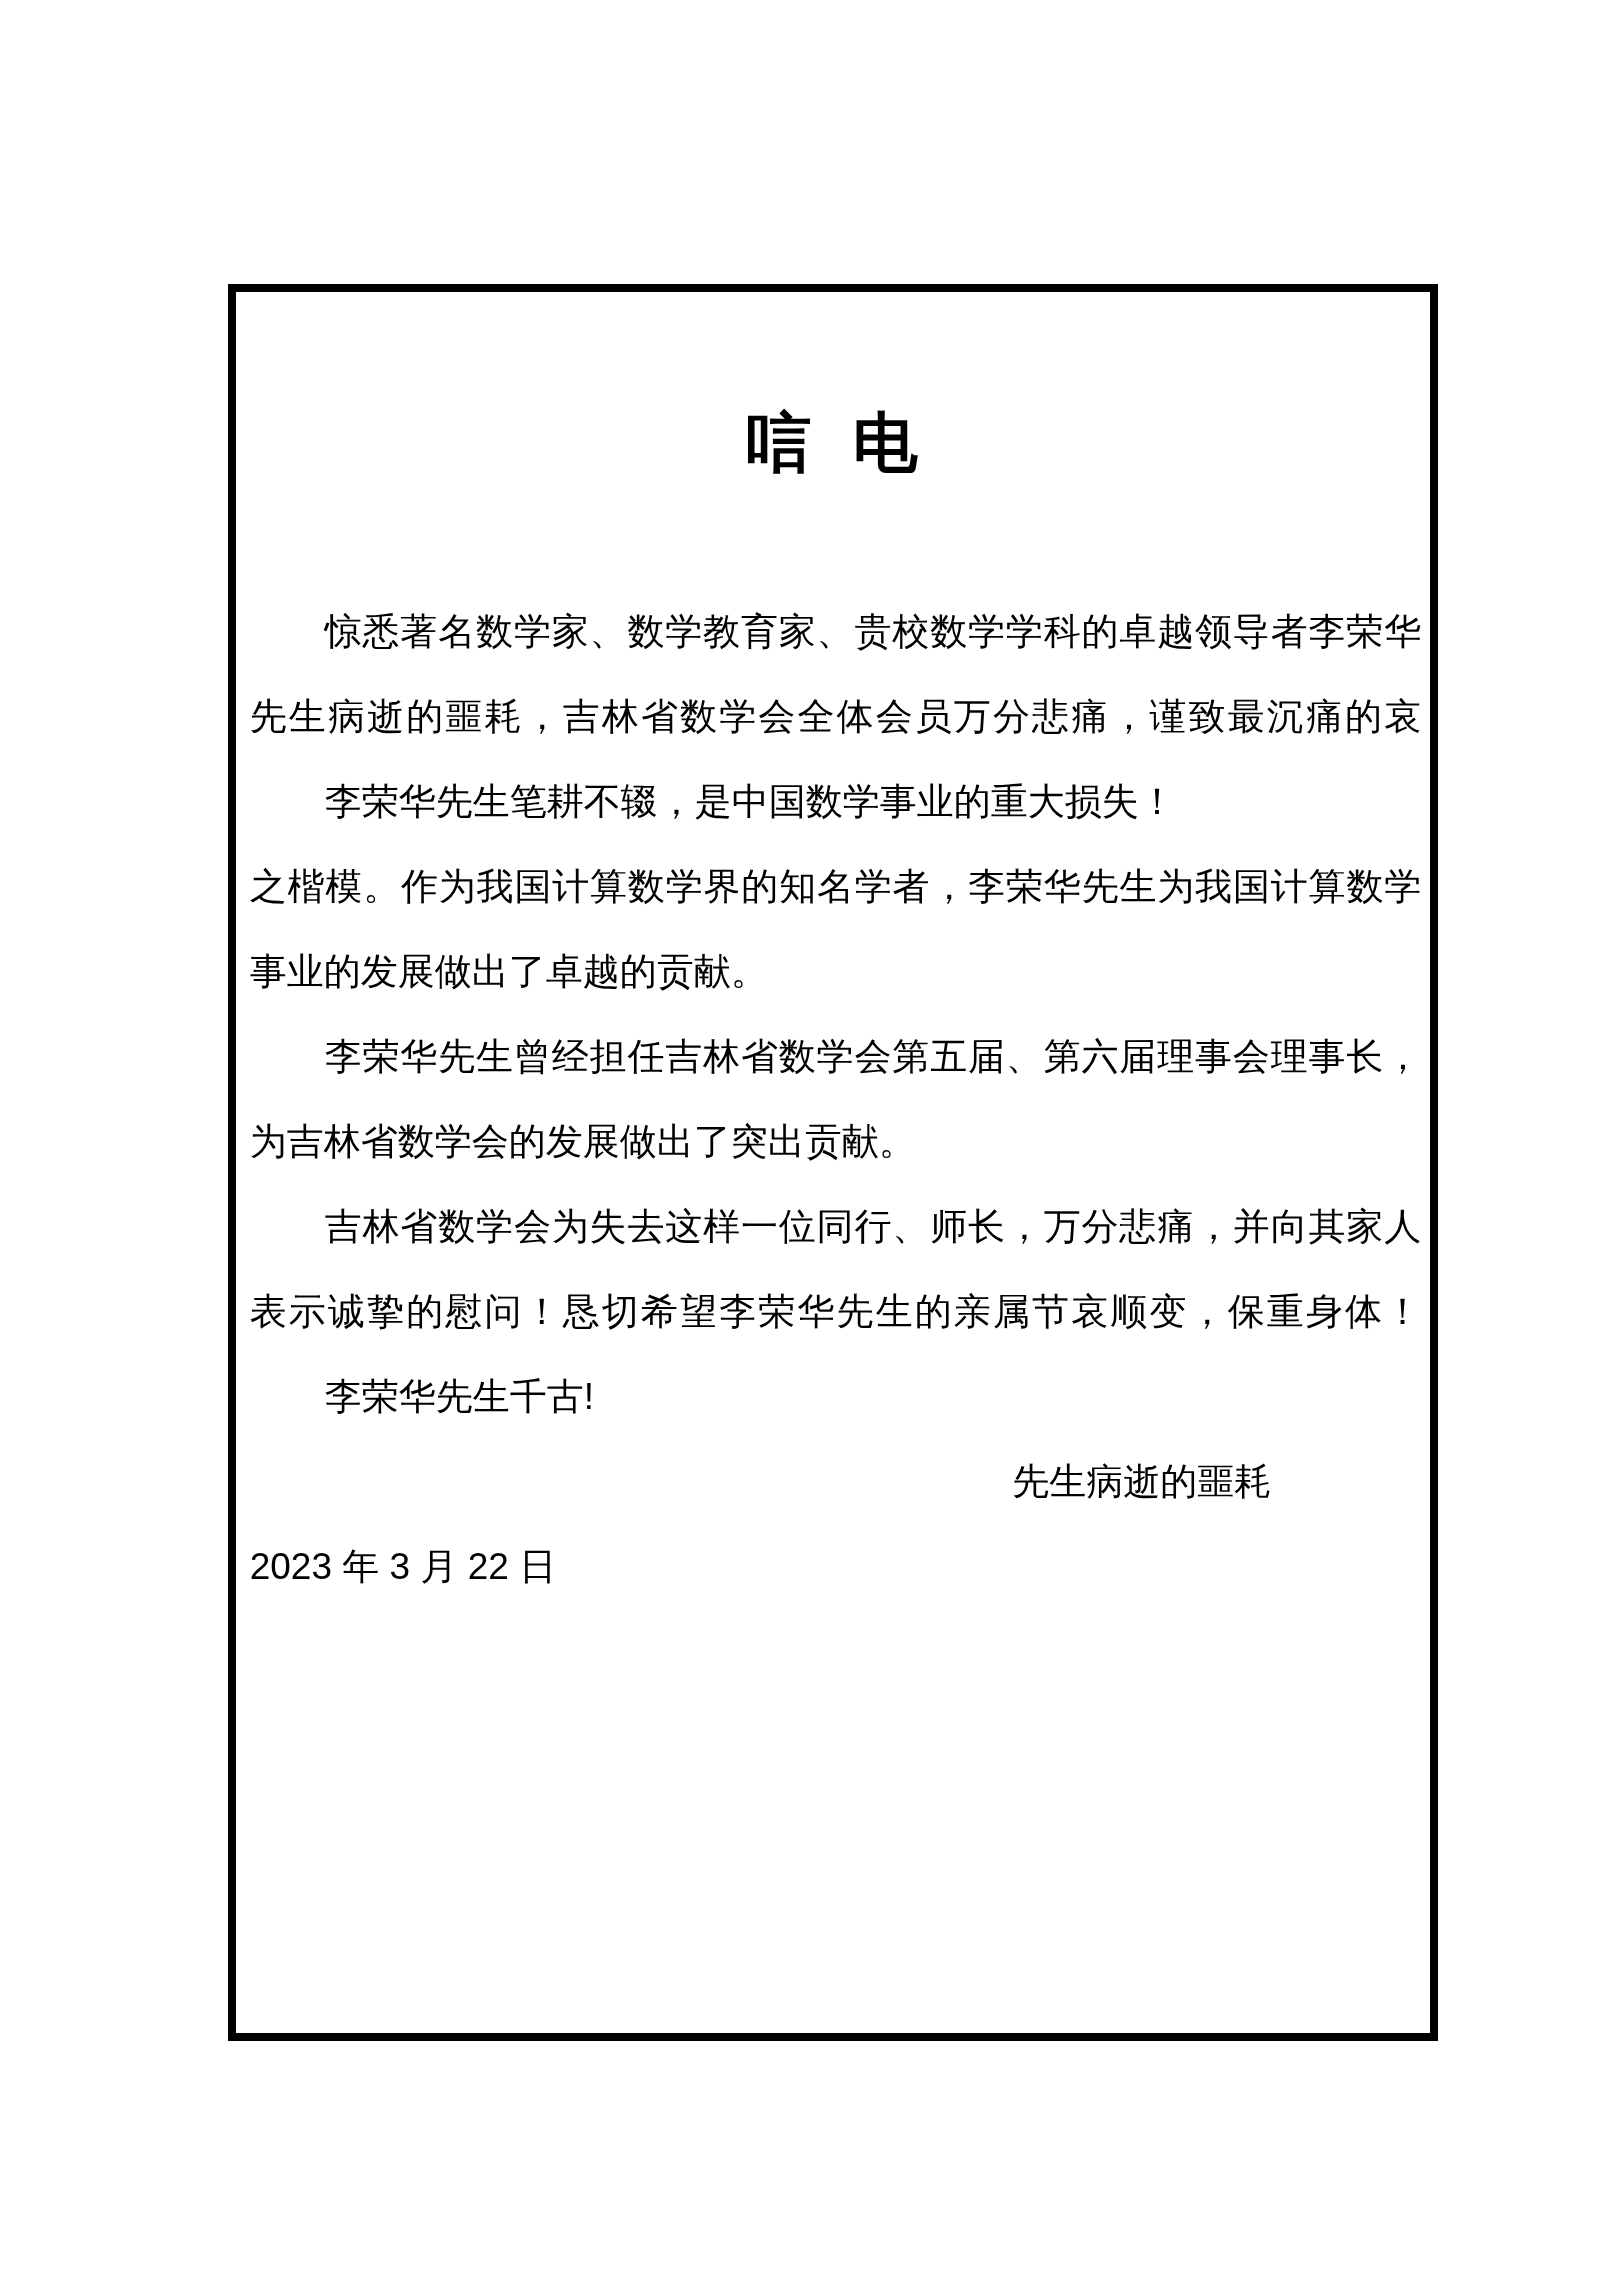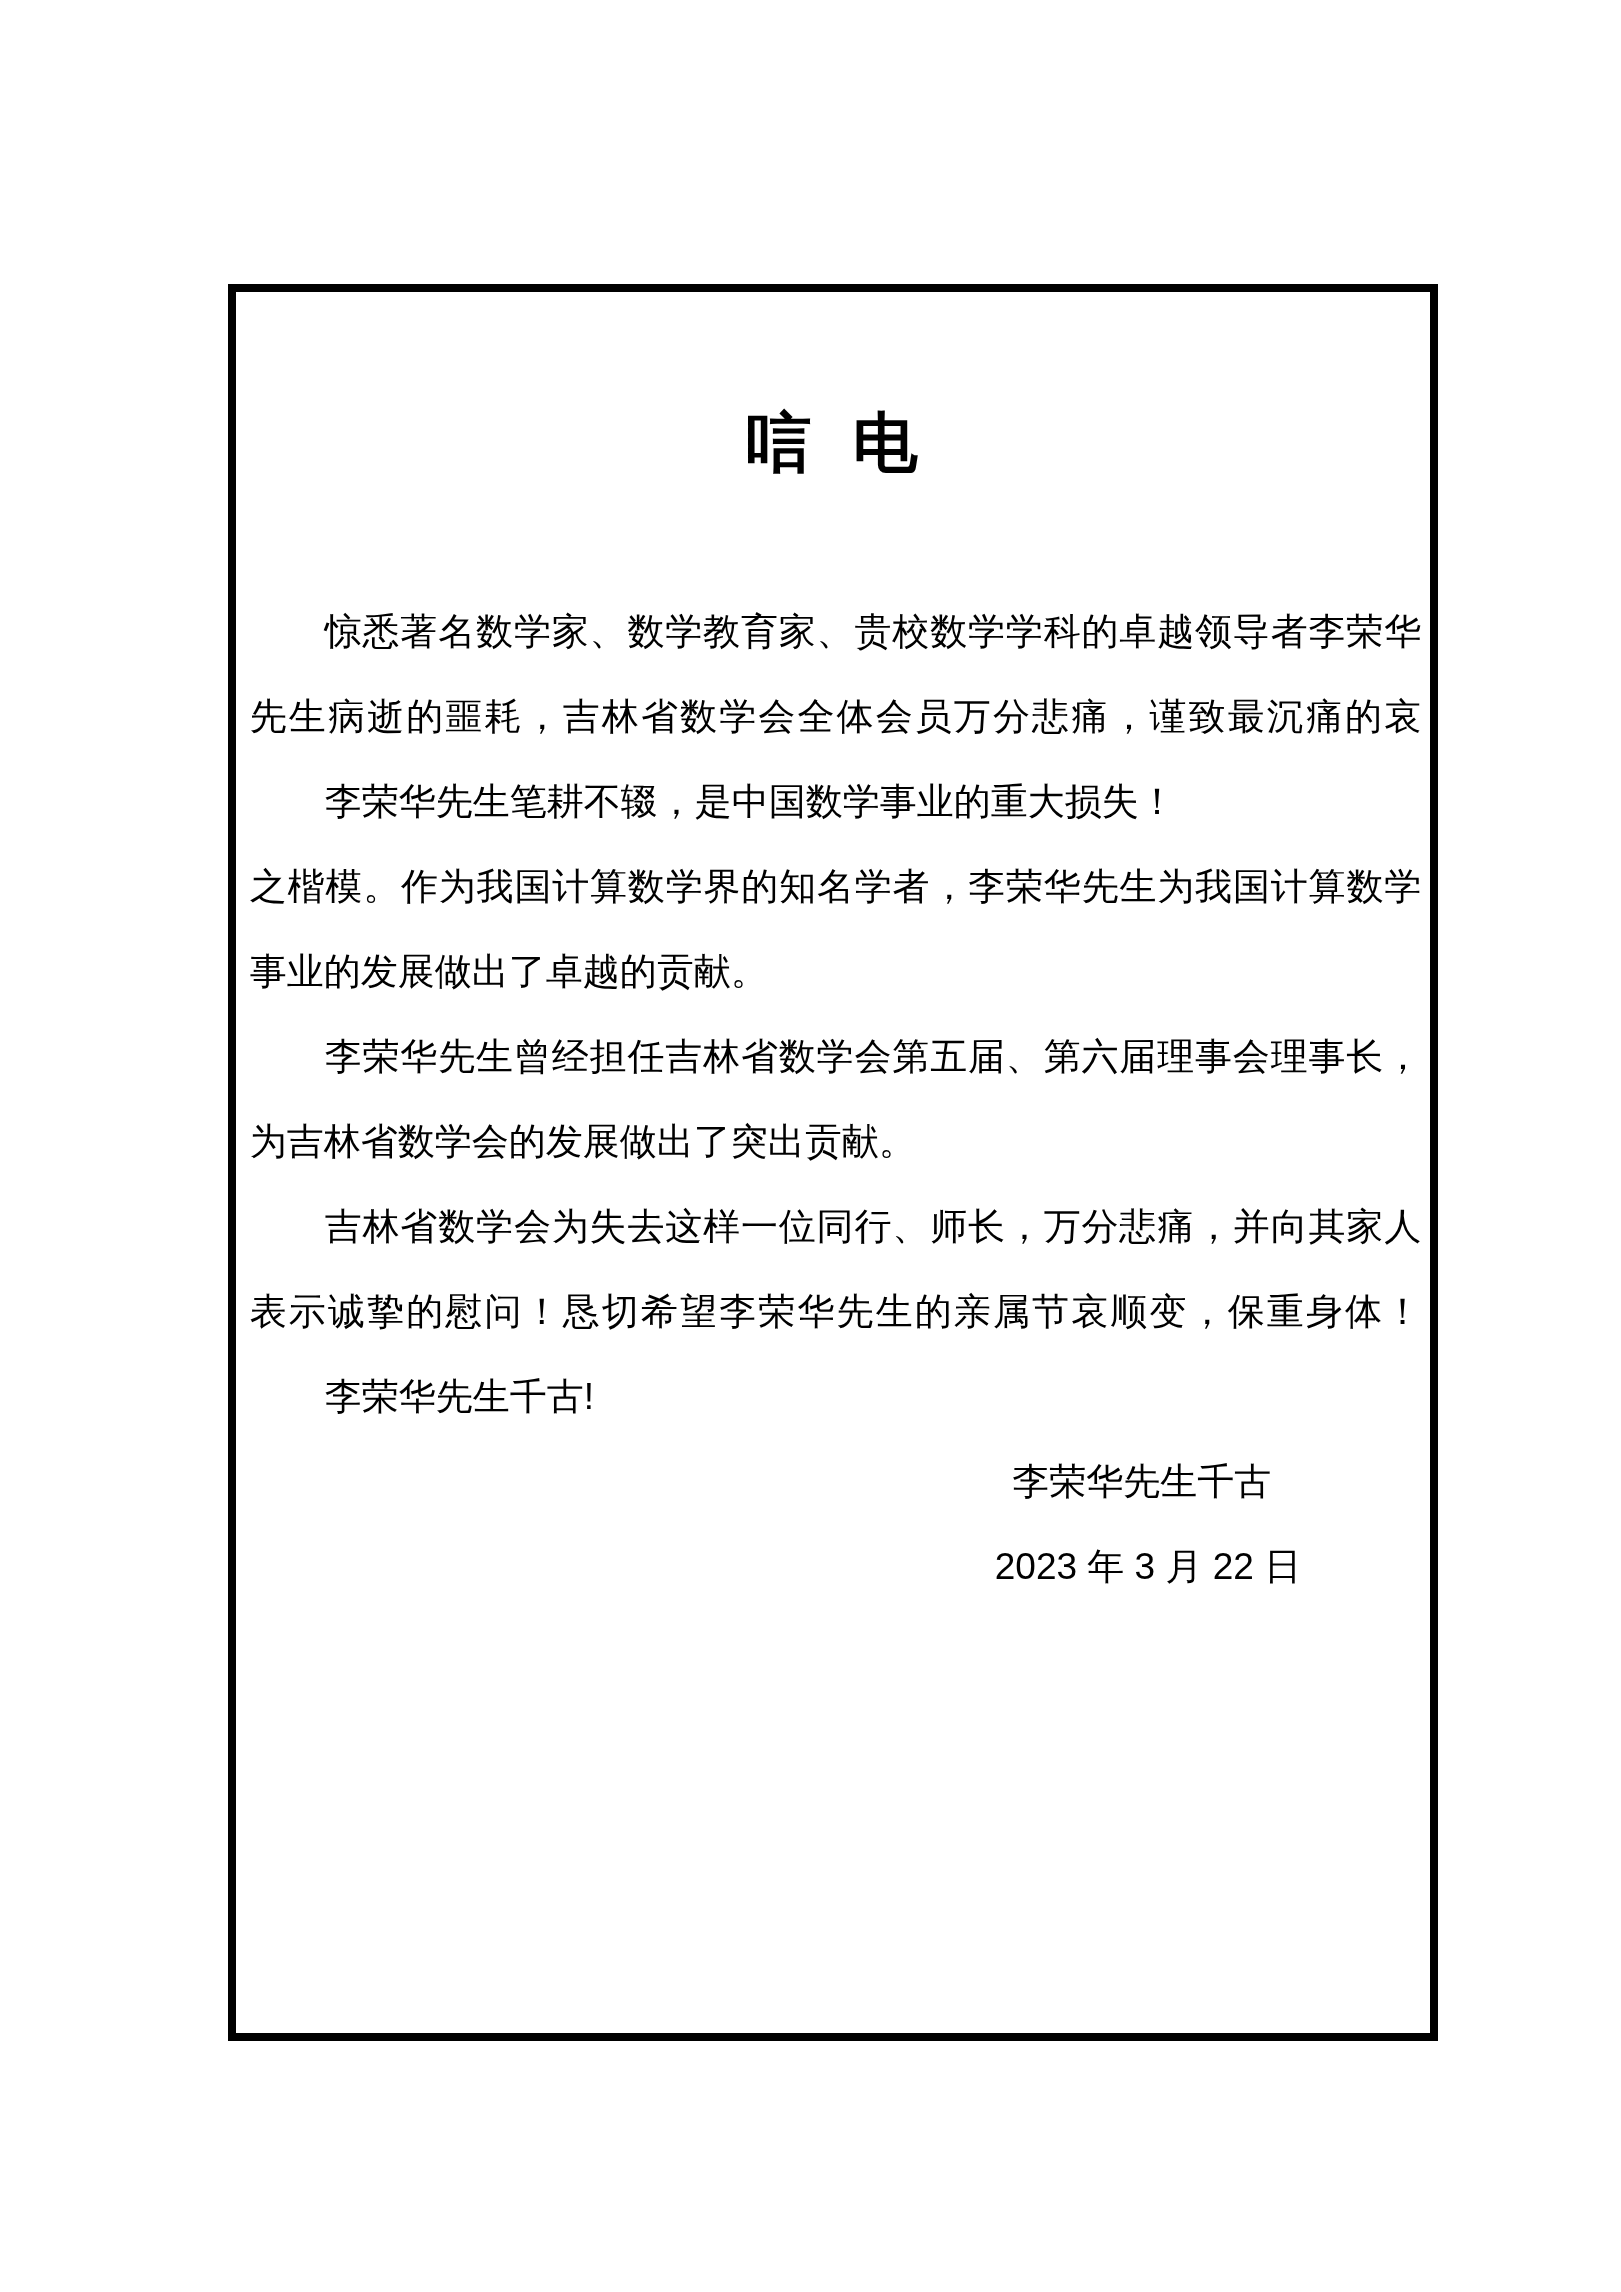--- a/index.html
+++ b/index.html
@@ -59,21 +59,20 @@
   }
   .ln.indent {
     text-indent: 75px;
   }
   .ln.sig {
     text-align: right;
     padding-right: 150px;
     white-space: nowrap;
   }
   .ln.date {
-    text-align: right;
     padding-right: 120px;
     white-space: nowrap;
   }
 </style>
 </head>
 <body>
 
 <div class="page">
   <div class="letter-box">
     <h1 class="letter-title">唁 电</h1>
@@ -82,18 +81,18 @@
       <div class="ln indent justify">惊悉著名数学家、数学教育家、贵校数学学科的卓越领导者李荣华</div>
       <div class="ln justify">先生病逝的噩耗，吉林省数学会全体会员万分悲痛，谨致最沉痛的哀悼！</div>
       <div class="ln indent">李荣华先生笔耕不辍，是中国数学事业的重大损失！</div>
       <div class="ln justify">之楷模。作为我国计算数学界的知名学者，李荣华先生为我国计算数学</div>
       <div class="ln">事业的发展做出了卓越的贡献。</div>
       <div class="ln indent justify">李荣华先生曾经担任吉林省数学会第五届、第六届理事会理事长，</div>
       <div class="ln">为吉林省数学会的发展做出了突出贡献。</div>
       <div class="ln indent justify">吉林省数学会为失去这样一位同行、师长，万分悲痛，并向其家人</div>
       <div class="ln justify">表示诚挚的慰问！恳切希望李荣华先生的亲属节哀顺变，保重身体！</div>
       <div class="ln indent">李荣华先生千古!</div>
-      <div class="ln sig">李荣华先生千古</div>
+      <div class="ln sig">先生病逝的噩耗</div>
       <div class="ln date">2023 年 3 月 22 日</div>
     </div>
   </div>
 </div>
 
 
 </body></html>

